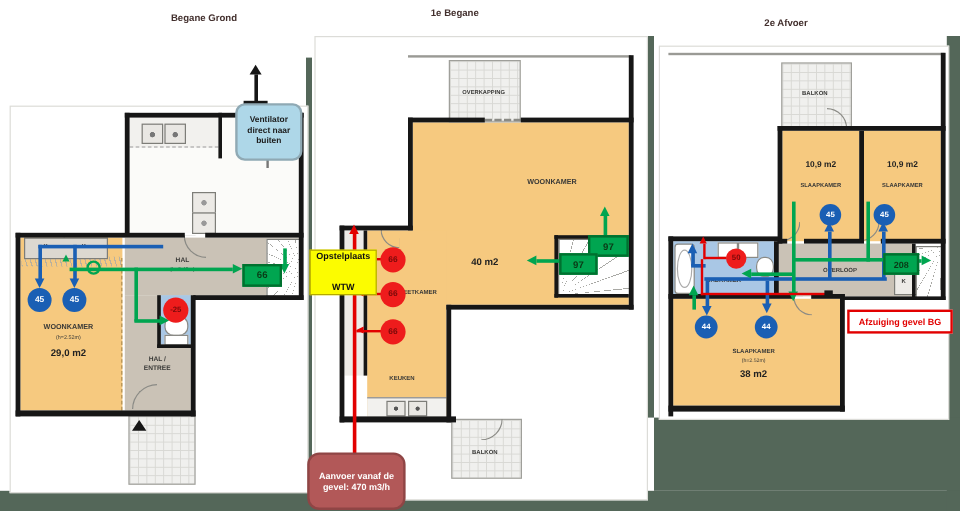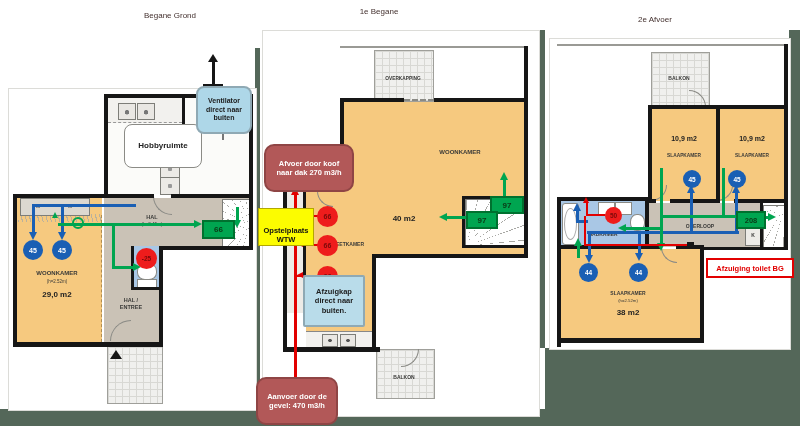--- a/index.html
+++ b/index.html
@@ -21,23 +21,23 @@
   .tri{position:absolute;width:0;height:0;z-index:7}
   .tu{border-left:4px solid transparent;border-right:4px solid transparent;border-bottom:8px solid currentColor}
   .td{border-left:4px solid transparent;border-right:4px solid transparent;border-top:8px solid currentColor}
   .tl{border-top:4px solid transparent;border-bottom:4px solid transparent;border-right:8px solid currentColor}
   .tr2{border-top:4px solid transparent;border-bottom:4px solid transparent;border-left:8px solid currentColor}
   .circ{position:absolute;z-index:8;border-radius:50%;display:flex;align-items:center;justify-content:center;font-weight:700}
   .gbox{position:absolute;z-index:8;background:#00a550;border:2px solid #00712f;color:#0a3a16;font-weight:700;display:flex;align-items:center;justify-content:center}
   .co{position:absolute;z-index:10;font-weight:700;text-align:center;display:flex;flex-direction:column;justify-content:center;line-height:1.25}
   .co-red{background:#b25858;border:2px solid #8f4545;border-radius:10px;color:#fff}
   .co-blue{background:#aed7e8;border:2px solid #8fa9b4;border-radius:8px;color:#1c1c1c}
-  .ybox{position:absolute;z-index:9;background:#fcfc00;border:1px solid #b3a800;color:#111;font-weight:700;text-align:center;display:flex;flex-direction:column;justify-content:flex-end;line-height:1.3}
+  .ybox{position:absolute;z-index:9;background:#fcfc00;border:1px solid #b3a800;color:#111;font-weight:700;text-align:center;display:flex;flex-direction:column;justify-content:space-between;line-height:1.3}
   .redlab{position:absolute;z-index:10;background:#fff;border:2px solid #e20000;color:#e20000;font-weight:700;display:flex;align-items:center;justify-content:center}
-  .title{position:absolute;z-index:5;font-weight:400;color:#43302e;transform:translate(-50%,-50%);white-space:nowrap}
+  .title{position:absolute;z-index:5;font-weight:700;color:#43302e;transform:translate(-50%,-50%);white-space:nowrap}
   .ring{position:absolute;z-index:6;border:2px solid #00a550;border-radius:50%}
   .dash{position:absolute;z-index:3}
 </style>
 </head>
 <body>
 
 <div id="root">
 
   <div class="bg" style="left:0;top:409px;width:800px;height:17px"></div>
   <div class="bg" style="left:789px;top:30px;width:11px;height:396px"></div>
@@ -85,23 +85,20 @@
   <div class="wall" style="left:131px;top:246px;width:3px;height:44px"></div>
   <div class="wall" style="left:131px;top:287px;width:31px;height:3px"></div>
   <div class="door" style="left:153px;top:196px;width:18px;height:18px"></div>
   <div class="door" style="left:110px;top:320px;width:20px;height:20px;transform:rotate(90deg)"></div>
 
   <div class="fix" style="left:137px;top:262px;width:18px;height:16px;border-radius:50% 50% 40% 40%"></div>
   <div class="fix" style="left:137px;top:279px;width:18px;height:7px"></div>
 
   <div class="lbl" style="left:38px;top:206px;font-size:5px">K</div>
   <div class="lbl" style="left:70px;top:206px;font-size:5px">K</div>
-  <div class="co" style="left:124px;top:124px;width:76px;height:42px;background:#fff;border:1.5px solid #8b8b86;border-radius:8px;z-index:5">
-    <span style="font-size:8px;color:#222">Hobbyruimte</span>
-  </div>
   <div class="lbl" style="left:152px;top:217px;font-size:5.5px">HAL</div>
   <div class="lbl" style="left:152px;top:224px;font-size:4.5px;font-weight:400">(h=2.45m)</div>
   <div class="lbl" style="left:57px;top:273px;font-size:6px">WOONKAMER</div>
   <div class="lbl" style="left:57px;top:281px;font-size:4.5px;font-weight:400">(h=2.52m)</div>
   <div class="lbl" style="left:57px;top:294px;font-size:8px;color:#222">29,0 m2</div>
   <div class="lbl" style="left:131px;top:300px;font-size:5.5px">HAL /</div>
   <div class="lbl" style="left:131px;top:307px;font-size:5.5px">ENTREE</div>
 
   <div class="bl" style="left:32px;top:204px;width:104px;height:3px"></div>
   <div class="bl" style="left:32px;top:204px;width:3px;height:30px"></div>
@@ -208,31 +205,22 @@
   <div class="gbox" style="left:466px;top:211px;width:28px;height:14px">
     <span style="font-size:8px">97</span>
   </div>
   <div class="gl" style="left:447px;top:216px;width:19px;height:3px"></div>
   <div class="tri tl" style="left:439px;top:213px;color:#00a550"></div>
 
   <div class="ybox" style="left:258px;top:208px;width:54px;height:36px;font-size:7.5px">
     <span>Opstelplaats</span>
     <span>WTW</span>
   </div>
-  <div class="co co-red" style="left:264px;top:144px;width:86px;height:44px;font-size:7.5px">
-    <span>Afvoer door koof</span>
-    <span>naar dak 270 m3/h</span>
-  </div>
-  <div class="co co-blue" style="left:303px;top:275px;width:58px;height:48px;font-size:7.5px;border-radius:2px;background:#b9dcea">
-    <span>Afzuigkap</span>
-    <span>direct naar</span>
-    <span>buiten.</span>
-  </div>
   <div class="co co-red" style="left:256px;top:377px;width:78px;height:44px;font-size:7.5px">
-    <span>Aanvoer door de</span>
+    <span>Aanvoer vanaf de</span>
     <span>gevel: 470 m3/h</span>
   </div>
 
   <div class="thin" style="left:557px;top:44px;width:230px;height:2px"></div>
   <div class="hatch" style="left:651px;top:52px;width:57px;height:54px"></div>
   <div class="flo" style="left:652px;top:109px;width:64px;height:92px;background:#f6c97f"></div>
   <div class="flo" style="left:720px;top:109px;width:64px;height:92px;background:#f6c97f"></div>
   <div class="flo" style="left:649px;top:203px;width:111px;height:44px;background:#cac2b6"></div>
   <div class="flo" style="left:561px;top:201px;width:84px;height:44px;background:#a9c7e5"></div>
   <div class="flo" style="left:561px;top:249px;width:139px;height:89px;background:#f6c97f"></div>
@@ -320,20 +308,20 @@
   <div class="circ" style="left:605px;top:207px;width:17px;height:17px;background:#ee1c1c;color:#7a0a0a">
     <span style="font-size:6.5px">50</span>
   </div>
   <div class="rl" style="left:587px;top:214px;width:18px;height:2px"></div>
   <div class="rl" style="left:586px;top:203px;width:2px;height:13px"></div>
   <div class="tri tu" style="left:583px;top:197px;color:#e20000;border-left-width:3px;border-right-width:3px;border-bottom-width:6px"></div>
   <div class="rl" style="left:584px;top:216px;width:2px;height:30px"></div>
   <div class="rl" style="left:584px;top:244px;width:106px;height:2px"></div>
   <div class="wall" style="left:687px;top:242px;width:7px;height:6px;z-index:7"></div>
   <div class="redlab" style="left:706px;top:258px;width:84px;height:16px;font-size:7.5px">
-    <span>Afzuiging toilet BG</span>
+    <span>Afzuiging gevel BG</span>
   </div>
   <svg class="tri" style="left:688px;top:243px;z-index:9" width="24" height="20" viewBox="0 0 24 20">
     <line x1="20" y1="17" x2="8" y2="7" stroke="#c86a6a" stroke-width="2.5"></line>
     <polygon points="2,1 12,4 6,11" fill="#c86a6a"></polygon>
   </svg>
 
 </div>
 
 </body></html>

